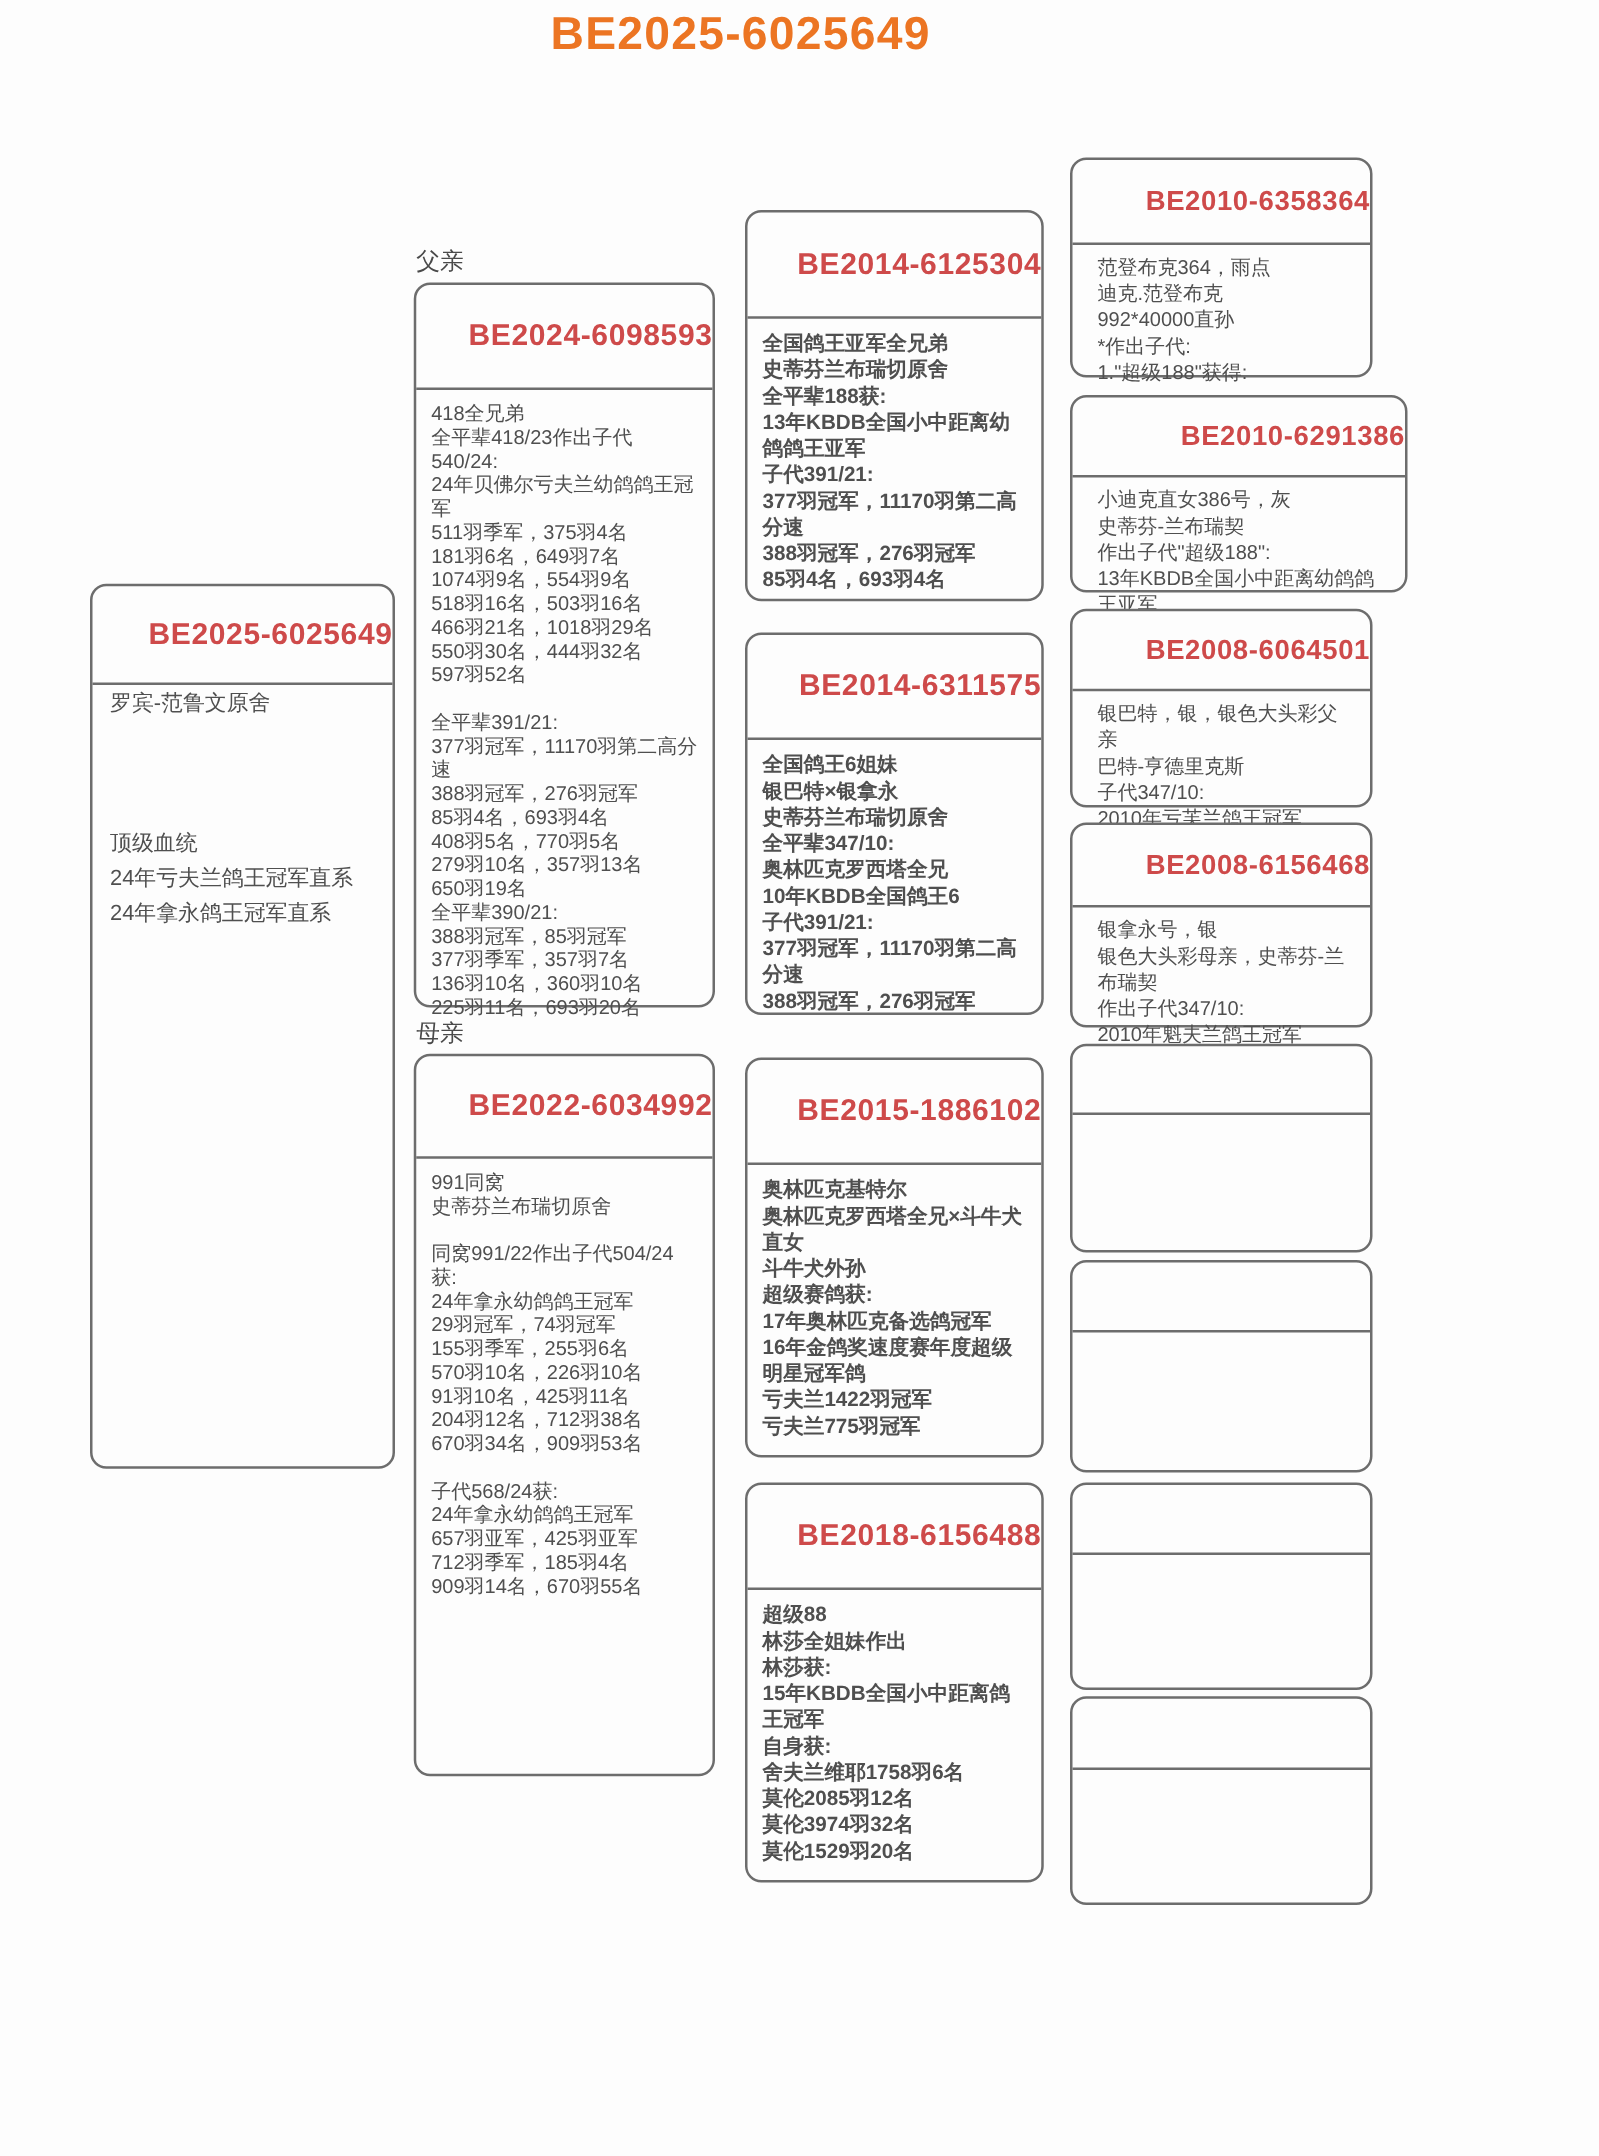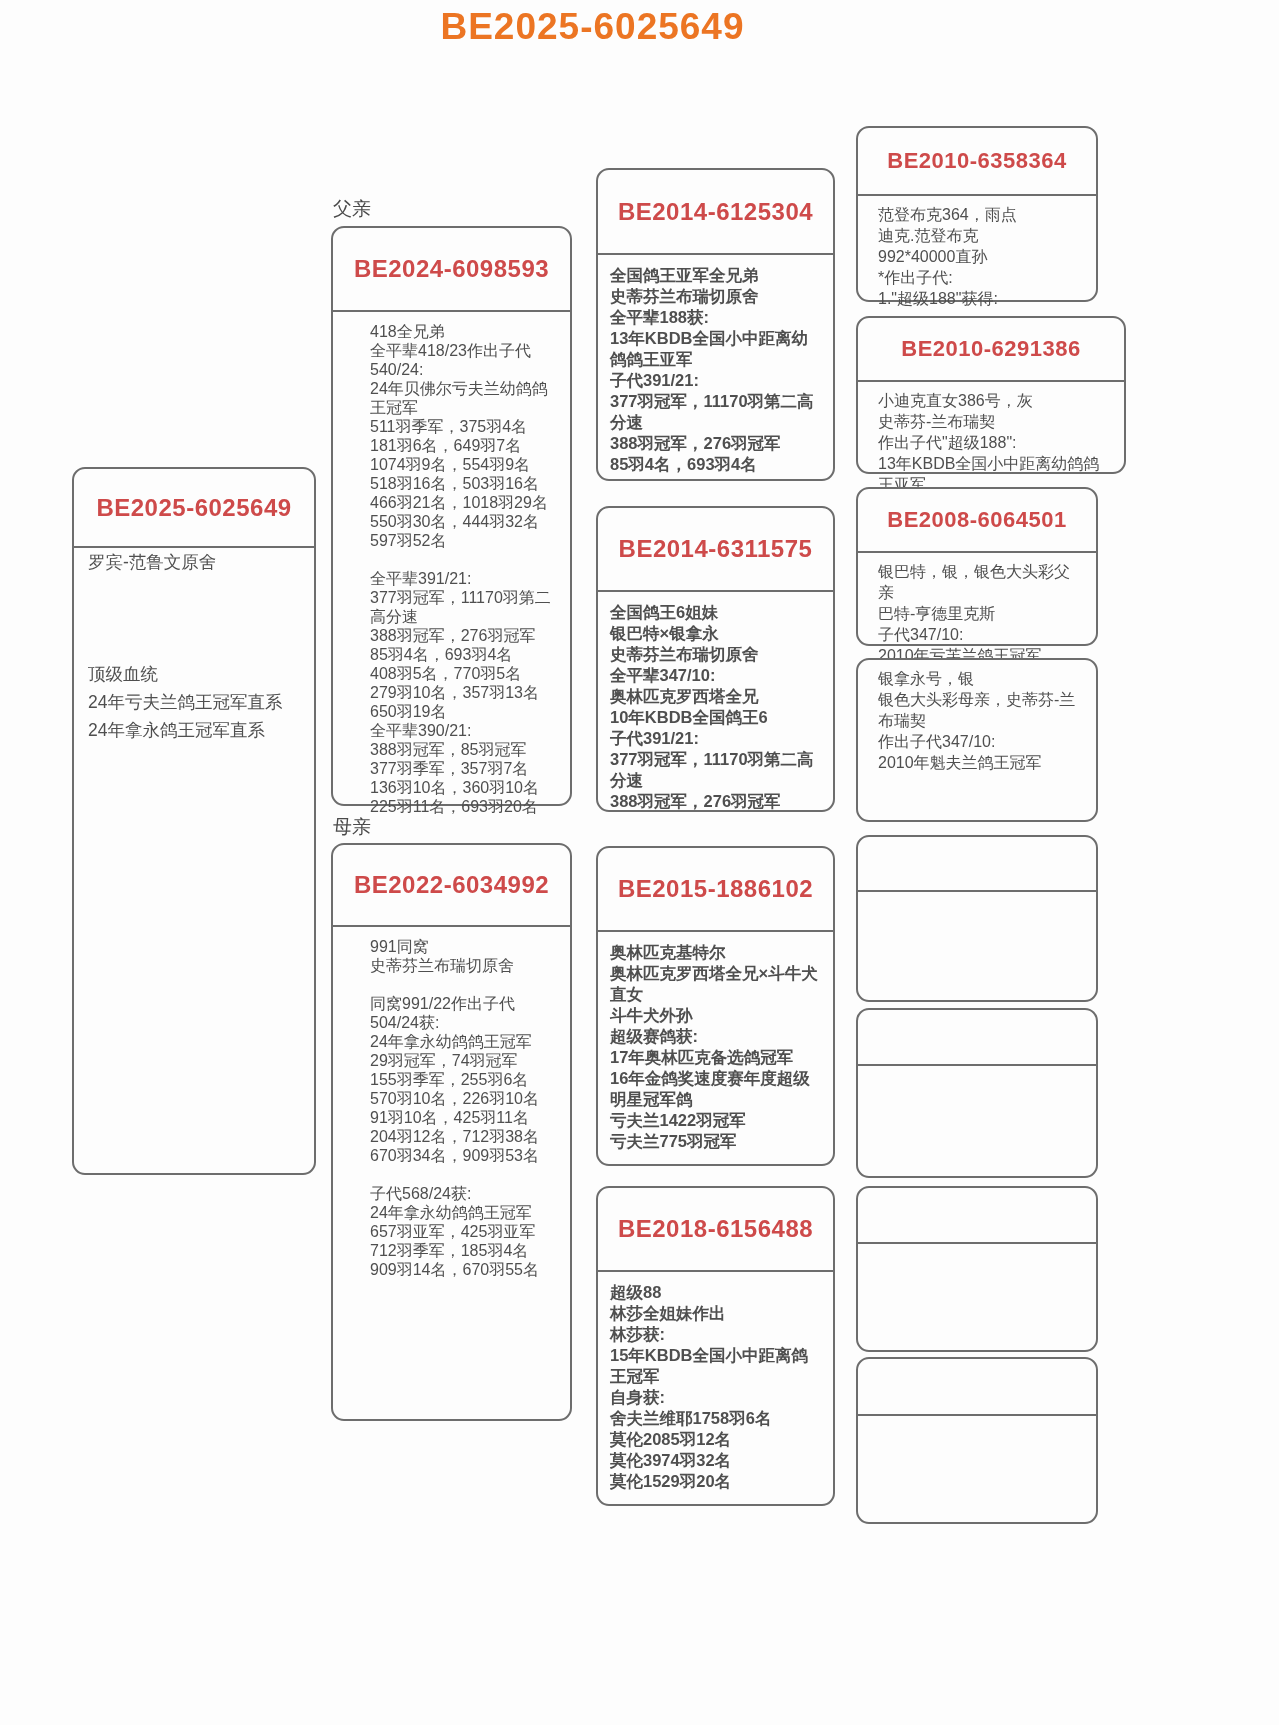--- a/index.html
+++ b/index.html
@@ -19,32 +19,32 @@
 
   .branch-label{
     position:absolute;font-size:19px;color:#4a4a4a;
   }
 
   .card{
     position:absolute;border:2px solid var(--line);border-radius:13px;
     background:#fdfdfd;box-sizing:border-box;
   }
   .card-header{
-    display:flex;align-items:center;justify-content:center;
+    display:flex;align-items:center;justify-content:flex-end;
     border-bottom:2px solid var(--line);box-sizing:border-box;
   }
   .card-title{
     font-weight:bold;color:var(--red);font-size:24px;letter-spacing:0.5px;
   }
   .card-title.sm{font-size:22px;}
   .card-body{
     padding:10px 12px;word-break:break-word;overflow-wrap:break-word;
   }
   .body-lg{font-size:17.5px;line-height:28px;padding:0 14px;}
-  .body-md{font-size:16px;line-height:19px;margin-left:25px;}
+  .body-md{font-size:16px;line-height:19px;}
   .body-c3{font-size:16.5px;line-height:21px;font-weight:bold;}
   .body-c4{font-size:16px;line-height:21px;padding:8px 20px;}
   .line{min-height:1em;}
 </style>
 </head>
 <body>
 
 <div id="canvas">
 
   <div class="page-title">BE2025-6025649</div>
@@ -220,20 +220,23 @@
     <div class="card-body body-c4">
         <div class="line">银巴特，银，银色大头彩父亲</div>
         <div class="line">巴特-亨德里克斯</div>
         <div class="line">子代347/10:</div>
         <div class="line">2010年亏芙兰鸽王冠军</div>
         <div class="line">KBDB全国幼鸽鸽王6位</div>
       </div>
   </div>
 
   <div class="card" style="left:856px;top:658px;width:242px;height:164px;">
+    <div class="card-header" style="height:66px;">
+      <div class="card-title sm">BE2008-6156468</div>
+    </div>
     <div class="card-body body-c4">
         <div class="line">银拿永号，银</div>
         <div class="line">银色大头彩母亲，史蒂芬-兰布瑞契</div>
         <div class="line">作出子代347/10:</div>
         <div class="line">2010年魁夫兰鸽王冠军</div>
       </div>
   </div>
 
   <div class="card" style="left:856px;top:835px;width:242px;height:167px;">
     <div class="card-header" style="height:55px;"></div>

